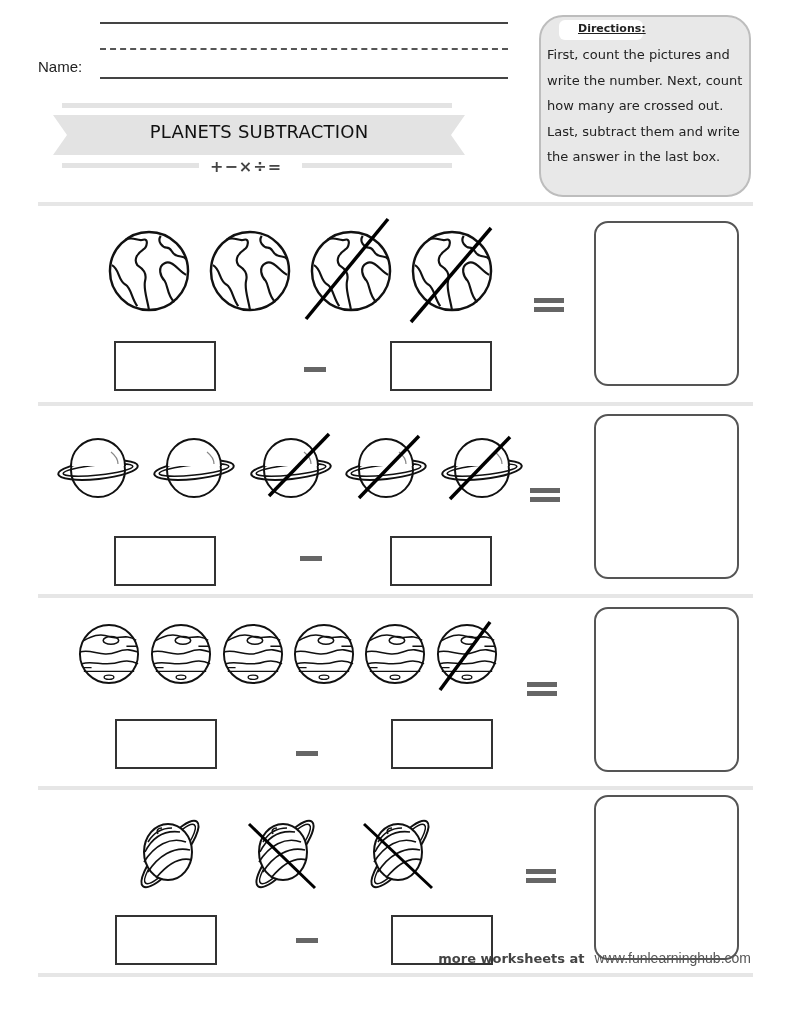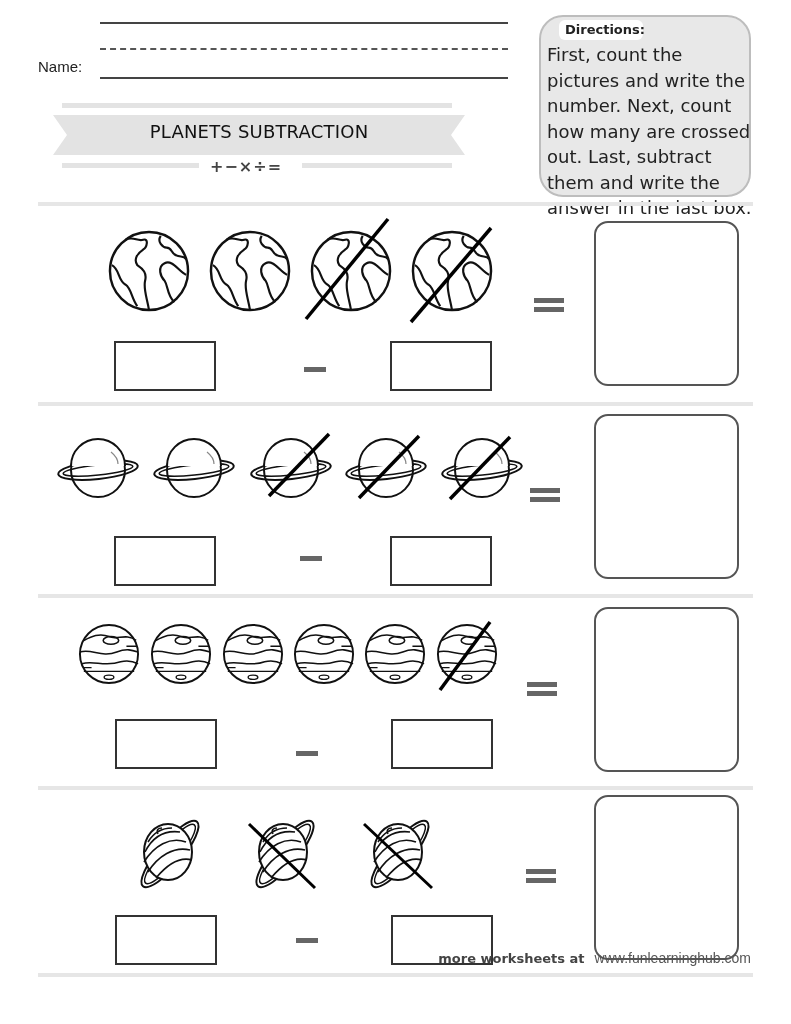--- a/index.html
+++ b/index.html
@@ -7,22 +7,22 @@
   .abs{position:absolute;}
   .line{position:absolute;height:2px;background:#444;}
   .dash{position:absolute;height:0;border-top:2px dashed #555;}
   .name-label{left:38px;top:58px;font-size:15px;font-family:"Liberation Sans",sans-serif;color:#222;}
   .banner{left:53px;top:115px;width:412px;height:40px;}
   .banner-title{left:53px;top:118px;width:412px;text-align:center;font-size:18px;font-family:"DejaVu Sans",sans-serif;letter-spacing:0.2px;color:#111;line-height:28px;}
   .deco{position:absolute;height:5px;background:#e3e3e3;}
   .ops{left:210px;top:157px;font-size:16px;font-weight:bold;color:#444;letter-spacing:1px;font-family:"DejaVu Sans",sans-serif;}
   .directions{left:539px;top:15px;width:212px;height:182px;background:#e8e8e8;border:2px solid #bdbdbd;border-radius:24px;box-sizing:border-box;}
   .dir-head-bg{left:559px;top:20px;width:84px;height:20px;background:#fff;border-radius:6px;}
-  .dir-head{left:565px;top:22px;font-size:13px;font-weight:bold;font-family:"DejaVu Sans",sans-serif;color:#222;}
-  .dir-text{left:547px;top:42px;width:206px;font-size:18px;line-height:25.5px;font-family:"DejaVu Sans",sans-serif;color:#222;}
+  .dir-head{left:578px;top:22px;font-size:11px;font-weight:bold;text-decoration:underline;font-family:"DejaVu Sans",sans-serif;color:#222;}
+  .dir-text{left:547px;top:42px;width:206px;font-size:13px;line-height:25.5px;font-family:"DejaVu Sans",sans-serif;color:#222;}
   .sep{position:absolute;left:38px;width:715px;height:4px;background:#e6e6e6;}
   .box{position:absolute;border:2px solid #333;box-sizing:border-box;background:#fff;}
   .answer{position:absolute;border:2px solid #555;border-radius:14px;box-sizing:border-box;background:#fff;width:145px;height:165px;}
   .minus{position:absolute;width:22px;height:5px;background:#666;}
   .eq{position:absolute;width:30px;height:14px;}
   .eq::before,.eq::after{content:"";position:absolute;left:0;width:30px;height:5px;background:#666;}
   .eq::before{top:0;} .eq::after{top:9px;}
   .icon{position:absolute;}
   .footer{right:40px;top:950px;font-size:14px;font-family:"Liberation Sans",sans-serif;}
   .footer .bold{font-weight:bold;color:#444;font-family:"DejaVu Sans",sans-serif;font-size:13px;margin-right:10px;}

